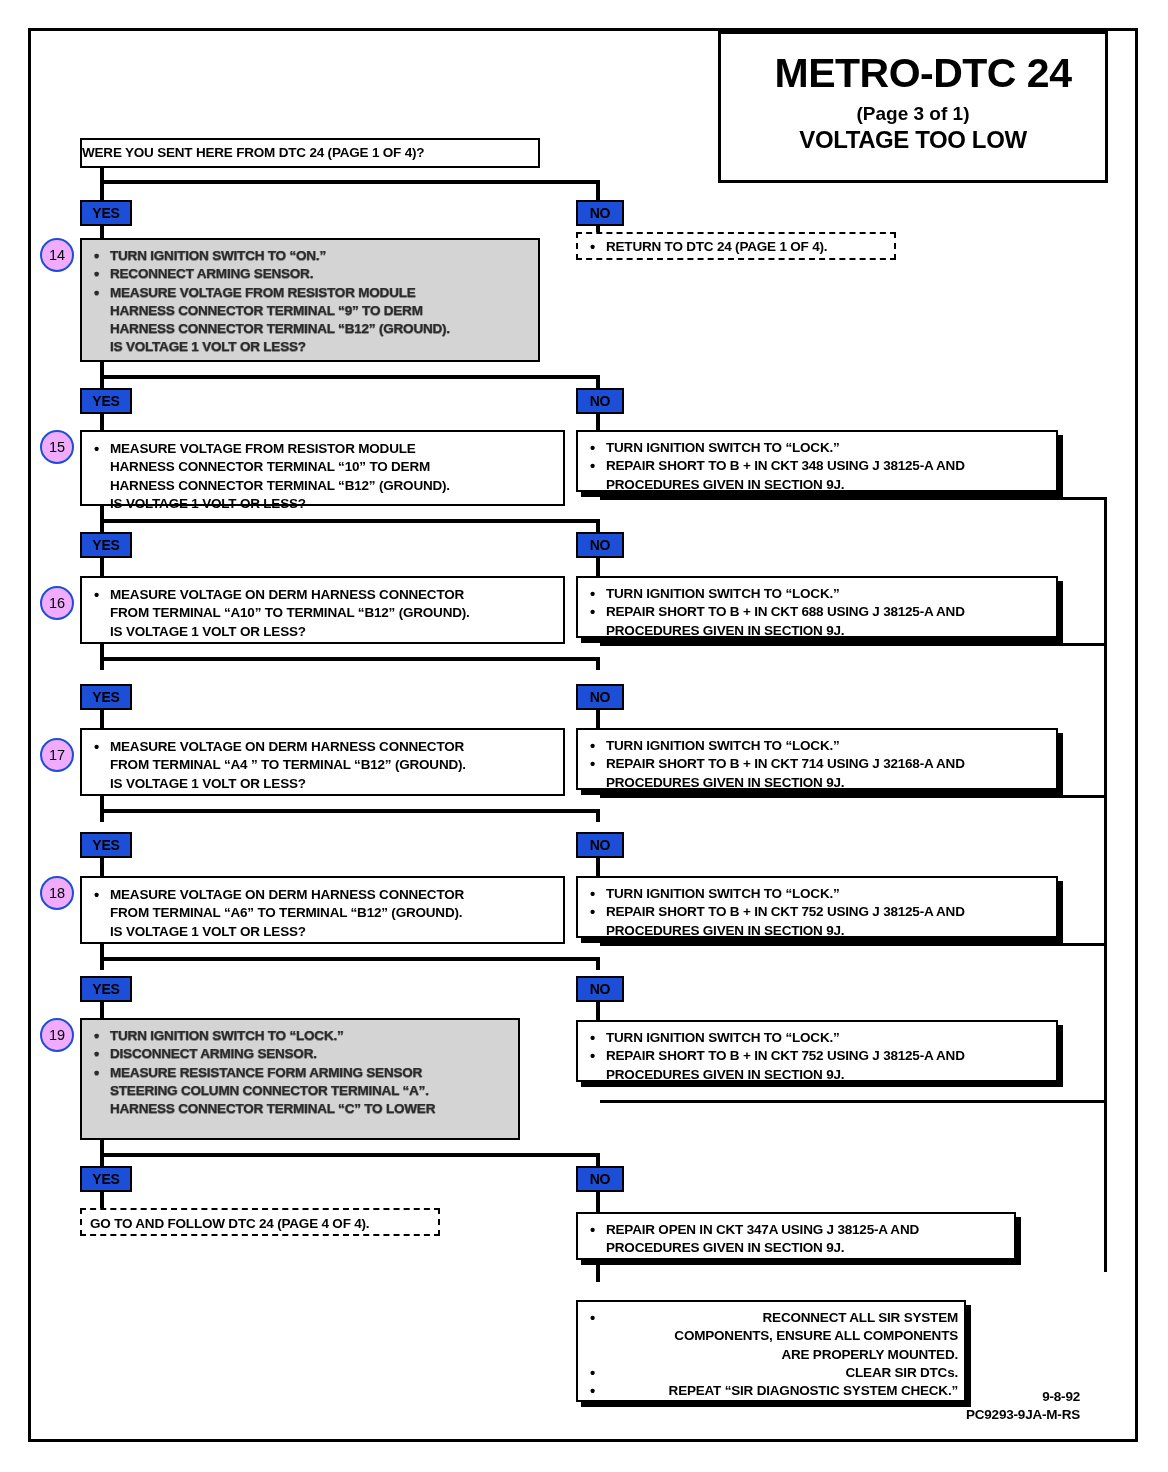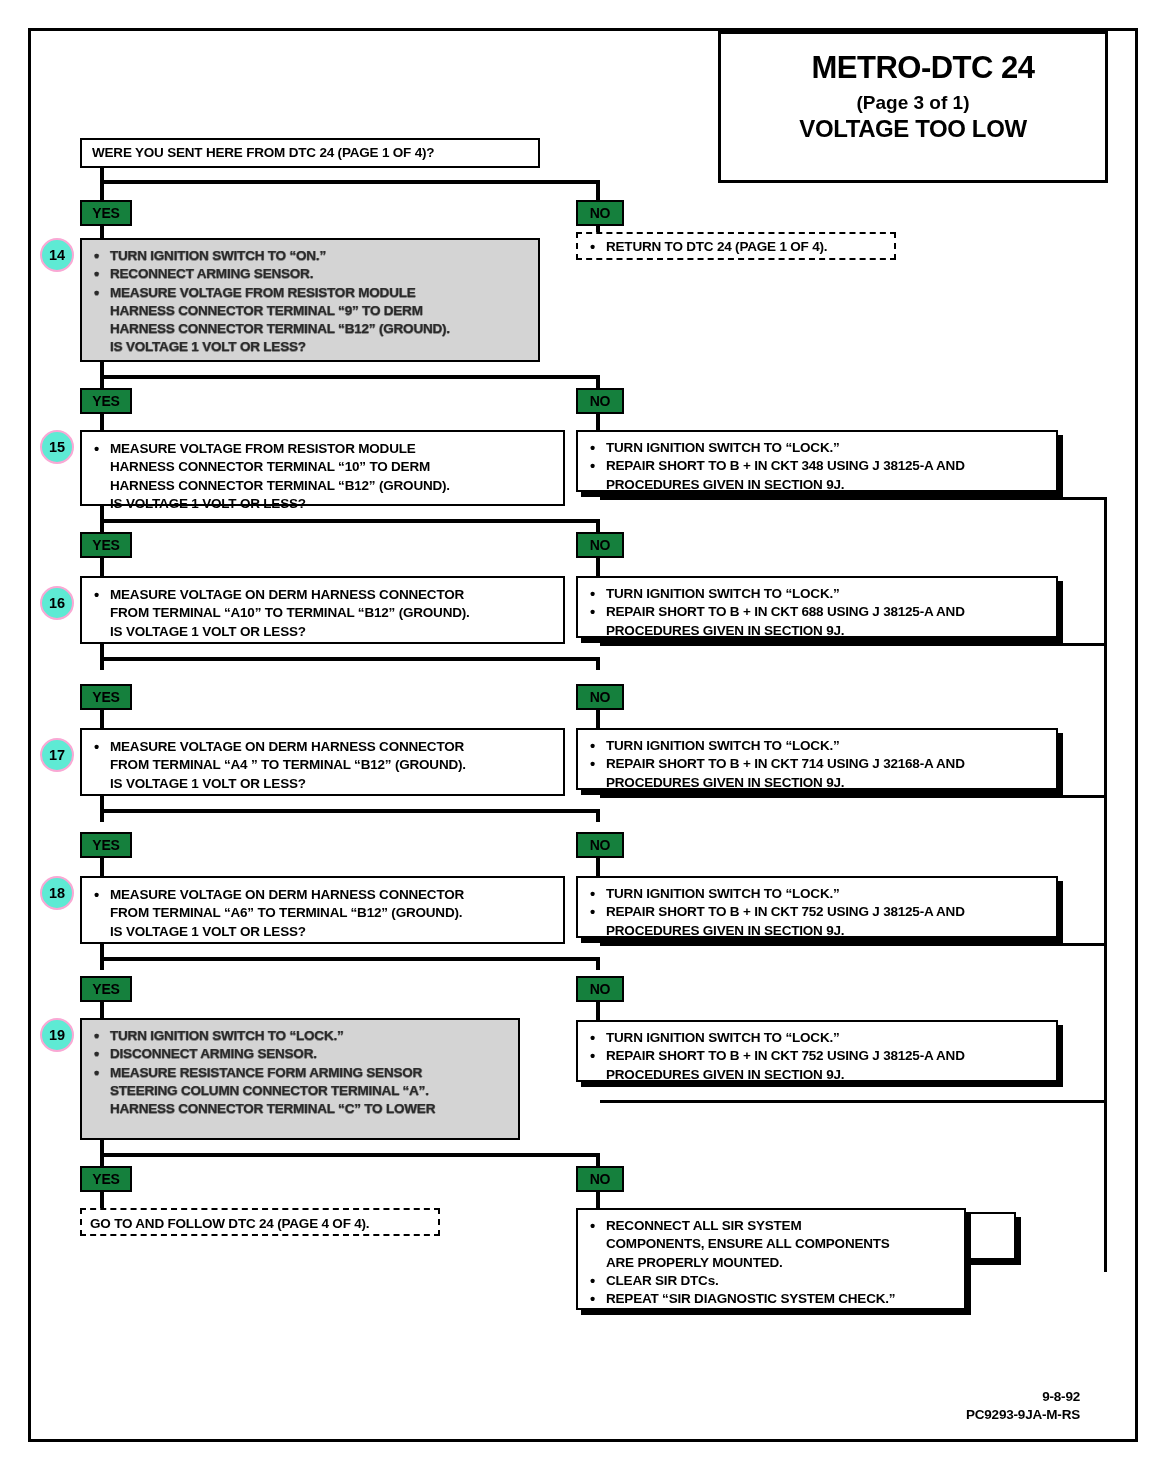--- a/index.html
+++ b/index.html
@@ -1,38 +1,38 @@
 <!DOCTYPE html>
 <html><head>
 <meta charset="utf-8">
 <style>
   html,body{margin:0;padding:0;background:#ffffff;}
   body{font-family:"Liberation Sans", sans-serif;}
   #page{position:relative;width:1168px;height:1472px;background:#fff;overflow:hidden;}
   .frame{position:absolute;left:28px;top:28px;width:1110px;height:1414px;border:3px solid #000;box-sizing:border-box;}
   .title-box{position:absolute;left:718px;top:31px;width:390px;height:152px;border:3px solid #000;background:#fff;box-sizing:border-box;text-align:center;}
-  .title-main{font-size:31px;font-weight:bold;letter-spacing:-0.5px;margin-top:16px;margin-left:20px;}
+  .title-main{font-size:41px;font-weight:bold;letter-spacing:-0.5px;margin-top:16px;margin-left:20px;}
   .title-sub{font-size:19px;font-weight:bold;margin-top:6px;}
   .title-line{font-size:24px;font-weight:bold;letter-spacing:-0.4px;line-height:1.12;margin-top:2px;}
 
   .box{position:absolute;border:2px solid #000;background:#fff;box-sizing:border-box;}
   .box.dashed{border:2px dashed #000;}
   .box.shaded{background:#d4d4d4;}
   .box.shadow{box-shadow:5px 5px 0 #000;}
 
   .txt{font-size:13.5px;font-weight:bold;line-height:1.28;letter-spacing:-0.2px;color:#000;}
   .txt.smudge{color:#2a2a2a;text-shadow:0.6px 0 #888,-0.6px 0 #999,0 0.6px #888;}
   ul.bl{margin:0;padding:0;list-style:none;}
   ul.bl li{position:relative;padding-left:22px;margin-bottom:1px;}
   ul.bl li:before{content:"\2022";position:absolute;left:6px;top:-1px;font-size:15px;}
   ul.bl li.nob:before{content:"";}
 
   .qbox{display:flex;align-items:center;}
-  .ynbox{position:absolute;border:2px solid #000;background:#15803d;box-sizing:border-box;display:flex;align-items:center;justify-content:center;font-size:14px;font-weight:bold;letter-spacing:-0.2px;}
-  .step{position:absolute;width:30px;height:30px;border:2px solid #f9a8d4;border-radius:50%;background:#5eead4;display:flex;align-items:center;justify-content:center;font-size:14.5px;font-weight:bold;}
+  .ynbox{position:absolute;border:2px solid #000;background:#1d4ed8;box-sizing:border-box;display:flex;align-items:center;justify-content:center;font-size:14px;font-weight:bold;letter-spacing:-0.2px;}
+  .step{position:absolute;width:30px;height:30px;border:2px solid #1d4ed8;border-radius:50%;background:#f0abfc;display:flex;align-items:center;justify-content:center;font-size:14.5px;font-weight:normal;}
 
   .ln{position:absolute;background:#000;}
   .vl{width:4px;}
   .hl{height:4px;}
   .vl2{width:3px;}
   .hl2{height:3px;}
 
   .footer{position:absolute;text-align:right;font-size:13.5px;font-weight:bold;line-height:1.3;letter-spacing:-0.2px;}
 </style>
 </head>
@@ -41,21 +41,21 @@
 <div id="page">
 
   <div class="frame"></div>
 
   <div class="title-box">
     <div class="title-main">METRO-DTC 24</div>
     <div class="title-sub">(Page 3 of 1)</div>
     <div class="title-line">VOLTAGE TOO LOW</div>
   </div>
 
-  <div class="box qbox" style="left:80px;top:138px;width:460px;height:30px;padding-left:10px;">
+  <div class="box qbox" style="left:80px;top:138px;width:460px;height:30px;">
     <span class="txt">WERE YOU SENT HERE FROM DTC 24 (PAGE 1 OF 4)?</span>
   </div>
 
   <div class="ln vl" style="left:100px;top:168px;height:34px;"></div>
   <div class="ln hl" style="left:100px;top:180px;width:500px;"></div>
   <div class="ln vl" style="left:596px;top:180px;height:22px;"></div>
 
   <div class="ynbox" style="left:80px;top:200px;width:52px;height:26px;">YES</div>
   <div class="ynbox" style="left:576px;top:200px;width:48px;height:26px;">NO</div>
 
@@ -229,21 +229,21 @@
 
   <div class="box shadow" style="left:576px;top:1212px;width:440px;height:48px;padding:7px 6px 0 6px;">
     <ul class="bl txt">
       <li>REPAIR OPEN IN CKT 347A USING J 38125-A AND</li>
       <li class="nob">PROCEDURES GIVEN IN SECTION 9J.</li>
     </ul>
   </div>
 
   <div class="ln vl" style="left:596px;top:1260px;height:22px;"></div>
 
-  <div class="box shadow" style="left:576px;top:1208px;width:390px;height:102px;padding:7px 6px 0 6px;">
+  <div class="box shadow" style="left:576px;top:1300px;width:390px;height:102px;padding:7px 6px 0 6px;text-align:right;">
     <ul class="bl txt">
       <li>RECONNECT ALL SIR SYSTEM</li>
       <li class="nob">COMPONENTS, ENSURE ALL COMPONENTS</li>
       <li class="nob">ARE PROPERLY MOUNTED.</li>
       <li>CLEAR SIR DTCs.</li>
       <li>REPEAT “SIR DIAGNOSTIC SYSTEM CHECK.”</li>
     </ul>
   </div>
 
   <div class="footer" style="left:760px;top:1388px;width:320px;">

